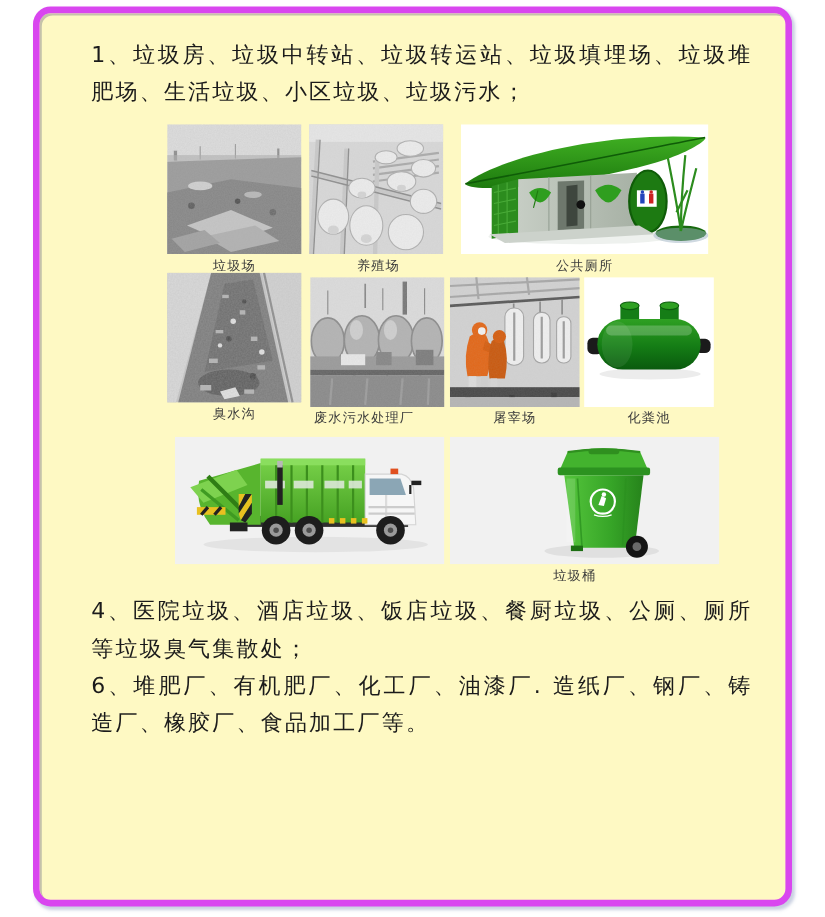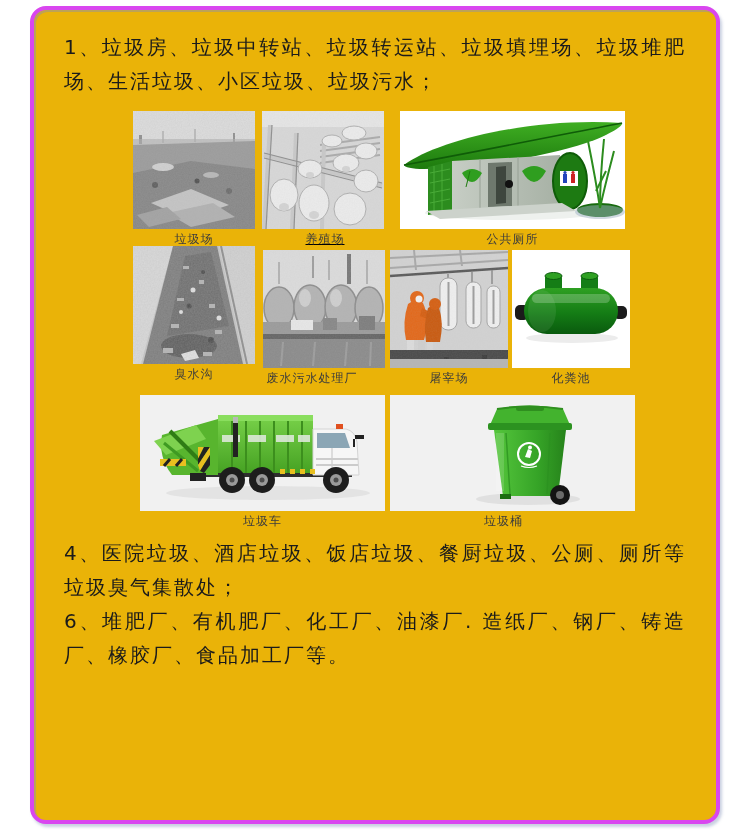--- a/index.html
+++ b/index.html
@@ -1,23 +1,23 @@
 <!DOCTYPE html>
 <html><head>
 <meta charset="utf-8">
 <style>
   html,body{margin:0;padding:0;background:#ffffff;}
   body{width:750px;height:834px;font-family:"DejaVu Sans","Liberation Sans",sans-serif;}
   .panel{
     margin:6px 30px 8px 30px;
-    border:4px solid #d946ef;
+    border:6px solid #d946ef;
     border-radius:16px;
     box-shadow: inset 2px 2px 0 rgba(150,150,150,.55), 2px 3px 3px rgba(100,120,170,.35);
-    padding:20px 30px 14px 30px;
-    background:#eab308;
+    padding:20px 30px 14px 47px;
+    background:#fef9c3;
     box-sizing:border-box;
     height:818px;
     overflow:hidden;
   }
   .para{
     font-size:20px;
     line-height:34px;
     letter-spacing:2px;
     color:#1b1b1b;
     text-align:justify;
@@ -70,21 +70,21 @@
         <polygon points="34,102 80,92 102,106 58,116" fill="#b2b2b2"></polygon>
         <polygon points="4,104 34,96 48,108 16,116" fill="#a2a2a2"></polygon>
         <circle cx="22" cy="74" r="3" fill="#5c5c5c"></circle>
         <circle cx="96" cy="80" r="3" fill="#6a6a6a"></circle>
         <circle cx="64" cy="70" r="2.5" fill="#4f4f4f"></circle>
         <rect width="122" height="118" filter="url(#ga)" opacity=".45"></rect>
       </svg>
       <div class="cap">垃圾场</div>
     </div>
 
-    <div class="fig" style="left:198px;top:5px;width:126px;text-decoration:underline;">
+    <div class="fig" style="left:198px;top:5px;width:126px;">
       <svg width="122" height="118" viewBox="0 0 122 118">
         <defs>
           <filter id="gb">
               <feTurbulence type="fractalNoise" baseFrequency="0.8" numOctaves="2"></feTurbulence>
           <feColorMatrix type="matrix" values="0 0 0 0 .5 0 0 0 0 .5 0 0 0 0 .5 0 0 0 .5 0"></feColorMatrix>
             </filter>
         </defs>
         <rect width="122" height="118" fill="#d8d8d8"></rect>
         <rect x="0" y="0" width="122" height="16" fill="#e6e6e6"></rect>
         <g stroke="#ababab" stroke-width="2">
@@ -436,21 +436,20 @@
             <circle cx="92" cy="85" r="6" fill="#9a9a9a"></circle>
             <circle cx="92" cy="85" r="2.5" fill="#4d4d4d"></circle>
           <circle cx="122" cy="85" r="13" fill="#1d1d1d"></circle>
             <circle cx="122" cy="85" r="6" fill="#9a9a9a"></circle>
             <circle cx="122" cy="85" r="2.5" fill="#4d4d4d"></circle>
           <circle cx="196" cy="85" r="13" fill="#1d1d1d"></circle>
             <circle cx="196" cy="85" r="6" fill="#9a9a9a"></circle>
             <circle cx="196" cy="85" r="2.5" fill="#4d4d4d"></circle>
         </g>
       </svg>
-      <div class="cap">垃圾车</div>
     </div>
 
     <div class="fig" style="left:326px;top:289px;width:227px;">
       <svg width="245" height="116" viewBox="0 0 245 116">
         <defs>
           <linearGradient id="binG" x1="0" y1="0" x2="1" y2="0">
             <stop offset="0" stop-color="#55c63c"></stop>
               <stop offset=".6" stop-color="#36a427"></stop>
               <stop offset="1" stop-color="#26831b"></stop>
           </linearGradient>

